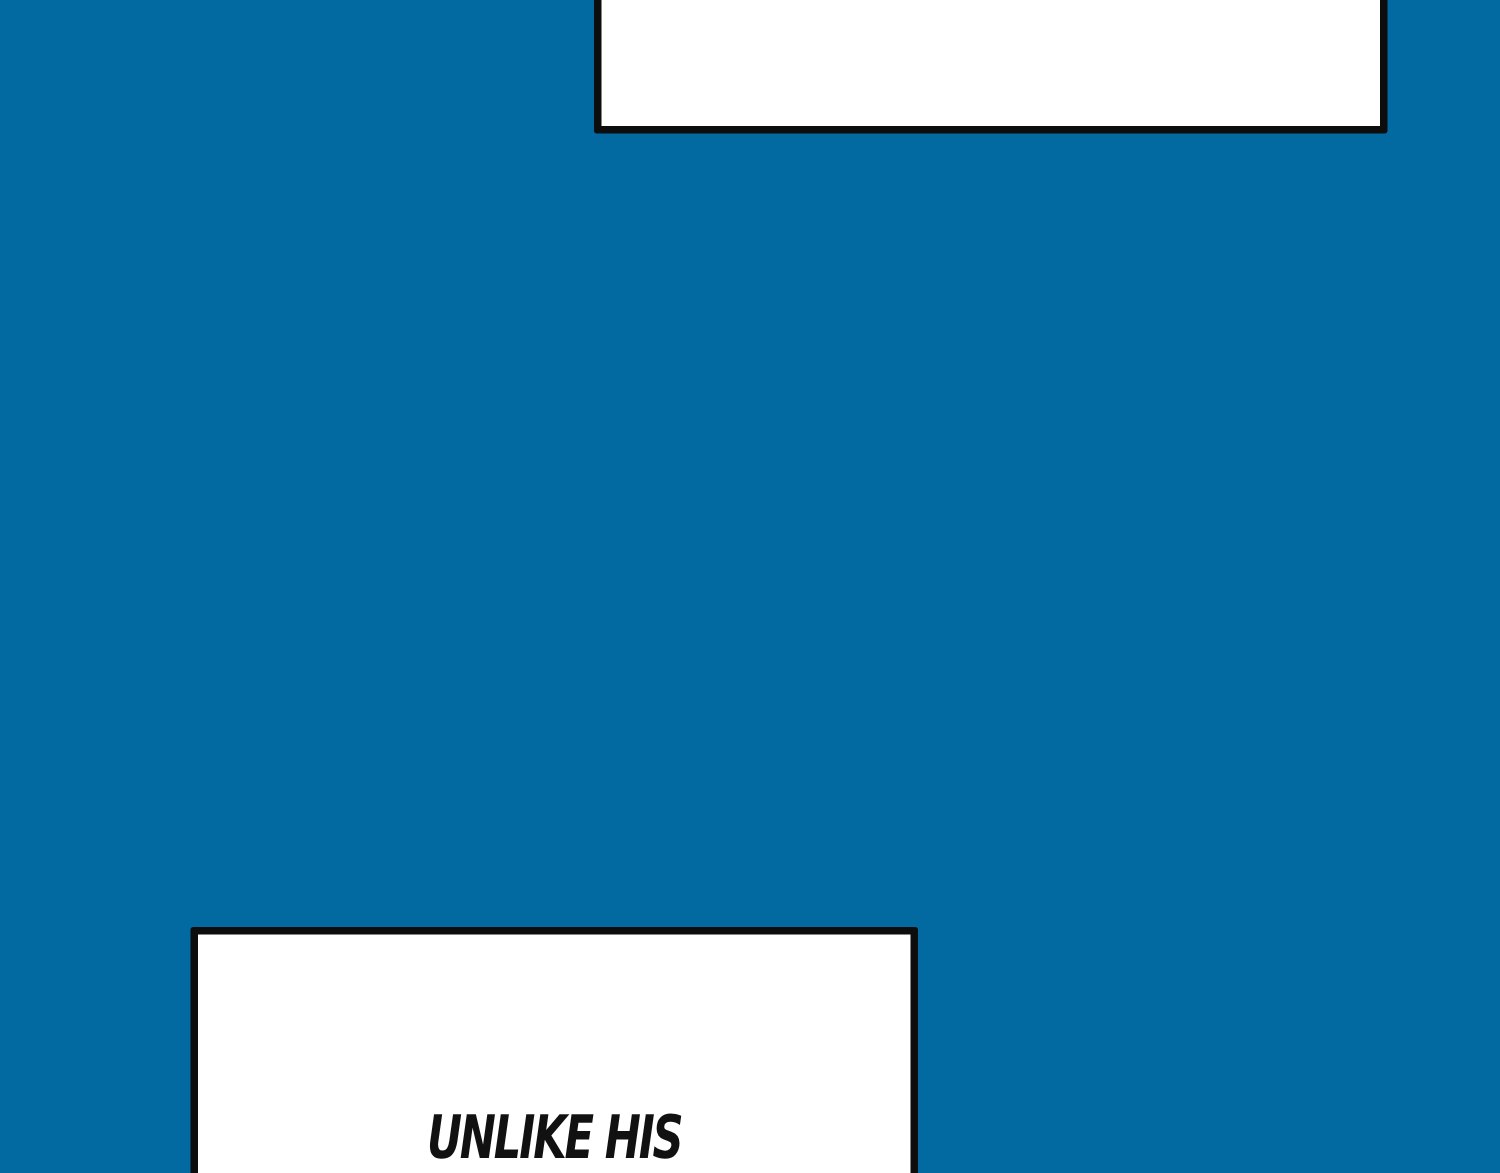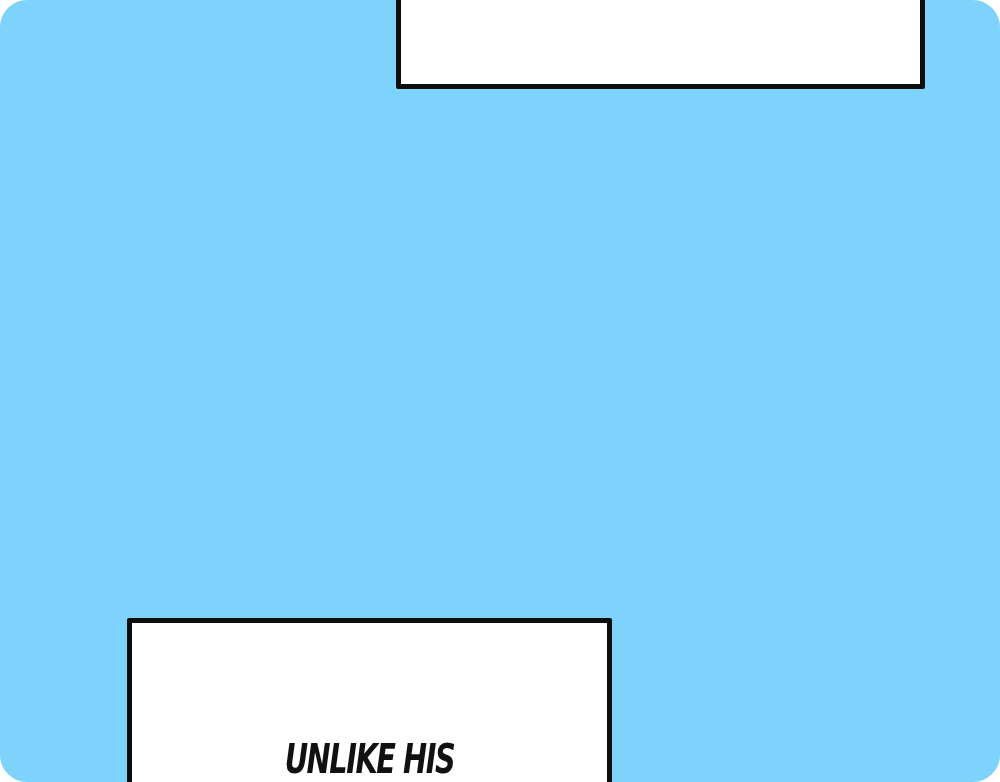--- a/index.html
+++ b/index.html
@@ -10,22 +10,21 @@
     width: 1000px;
     height: 782px;
     overflow: hidden;
     position: relative;
     background: #ffffff;
     font-family: "DejaVu Sans", sans-serif;
   }
   .comic-page {
     position: absolute;
     inset: 0;
-    background: #7dd3fc;
-    border-radius: 27px;
+    background: #0369a1;
   }
   .caption-box {
     position: absolute;
     box-sizing: border-box;
     border: 5px solid #0d0d0d;
     border-radius: 2px;
     background: #ffffff;
   }
   
   .caption-box--top {

